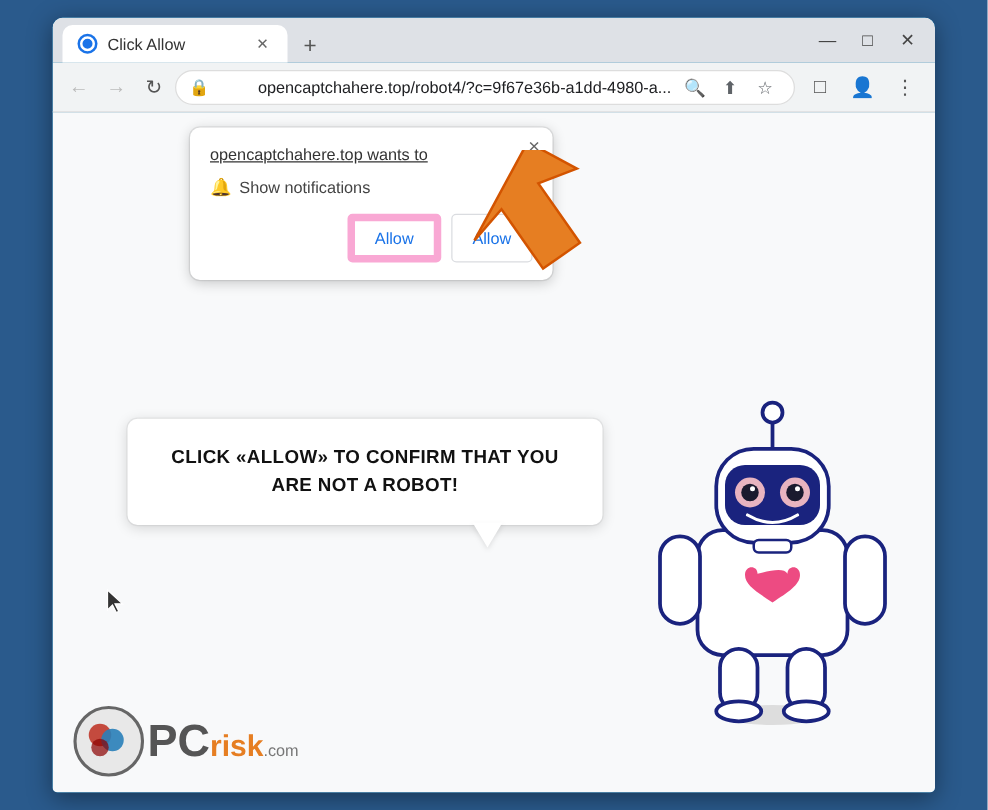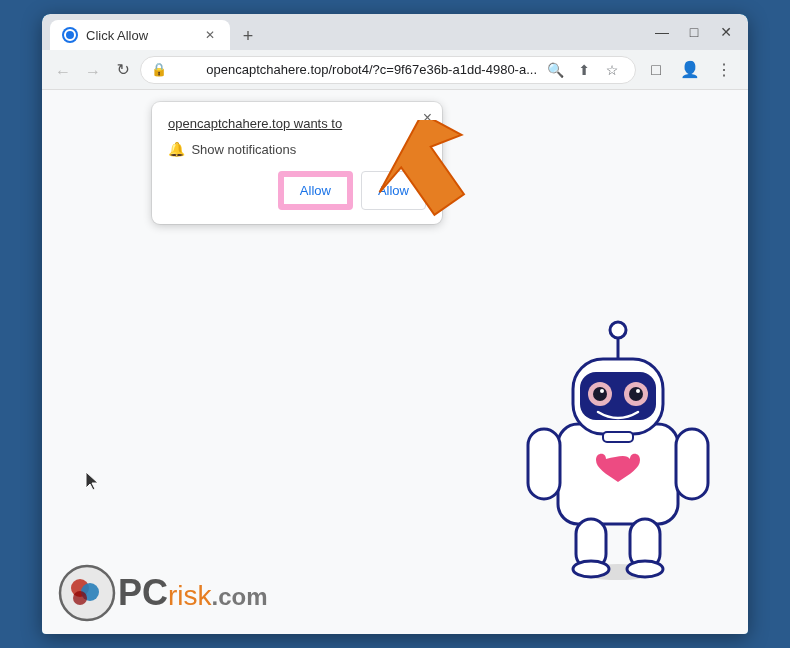--- a/index.html
+++ b/index.html
@@ -363,28 +363,28 @@
     }
 
     .pc-letters {
       font-size: 36px;
       font-weight: 900;
       color: #555;
       line-height: 1;
     }
 
     .pc-risk {
-      font-size: 28px;
-      font-weight: 400;
-      color: #e67e22;
-    }
-
-    .pc-com {
       font-size: 24px;
       font-weight: 700;
+      color: #e67e22;
+    }
+
+    .pc-com {
+      font-size: 13px;
+      font-weight: 400;
       color: #777;
     }
 
   </style>
 </head>
 <body>
 
 <div class="browser-window">
 
   <div class="title-bar">
@@ -443,20 +443,23 @@
         <defs>
           <marker id="arrowhead" markerWidth="10" markerHeight="7" refX="0" refY="3.5" orient="auto">
             <polygon points="0 0, 10 3.5, 0 7" fill="#e67e22"></polygon>
           </marker>
         </defs>
 
         <polygon points="90,10 110,50 78,42 78,100 42,100 42,42 10,50" fill="#e67e22" stroke="#d35400" stroke-width="2" transform="rotate(-35, 60, 60) translate(0, -10)"></polygon>
       </svg>
     </div>
 
+    <div class="speech-bubble">
+      <div class="bubble-text">CLICK «ALLOW» TO CONFIRM THAT YOU ARE NOT A ROBOT!</div>
+    </div>
 
     <div class="cursor">
       <svg width="20" height="24" viewBox="0 0 20 24" fill="none">
         <path d="M2 2 L2 18 L6 14 L9 20 L11 19 L8 13 L14 13 Z" fill="#333" stroke="#fff" stroke-width="1"></path>
       </svg>
     </div>
 
     <div class="robot-area">
       <svg class="robot-svg" viewBox="0 0 200 280" fill="none" xmlns="http://www.w3.org/2000/svg">
 

